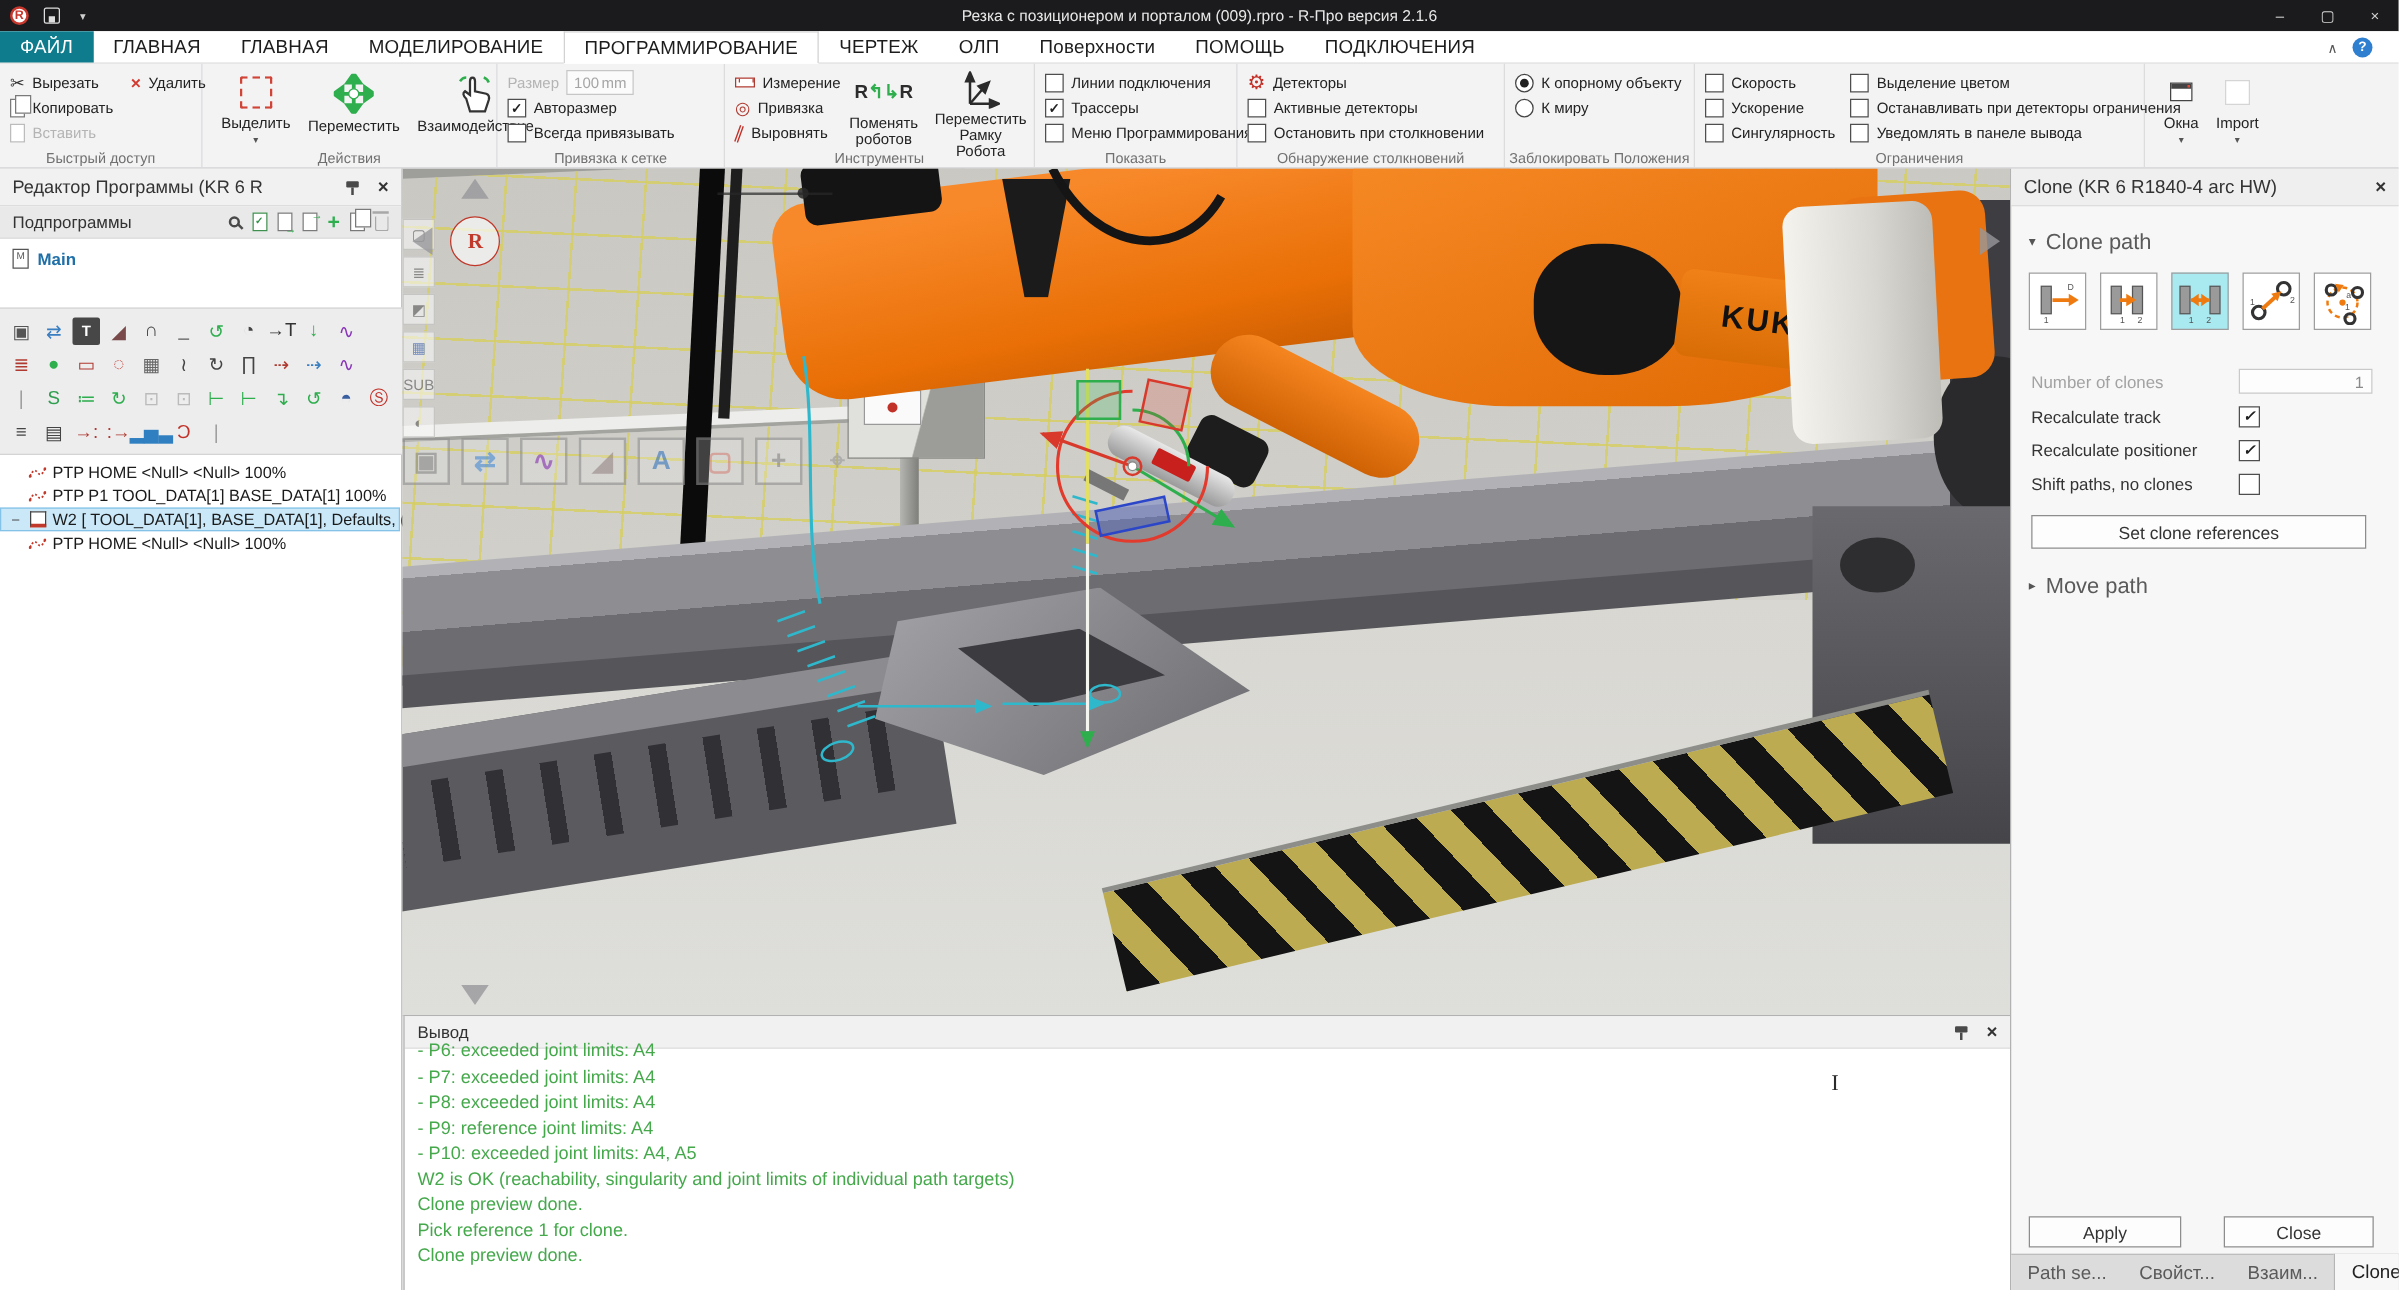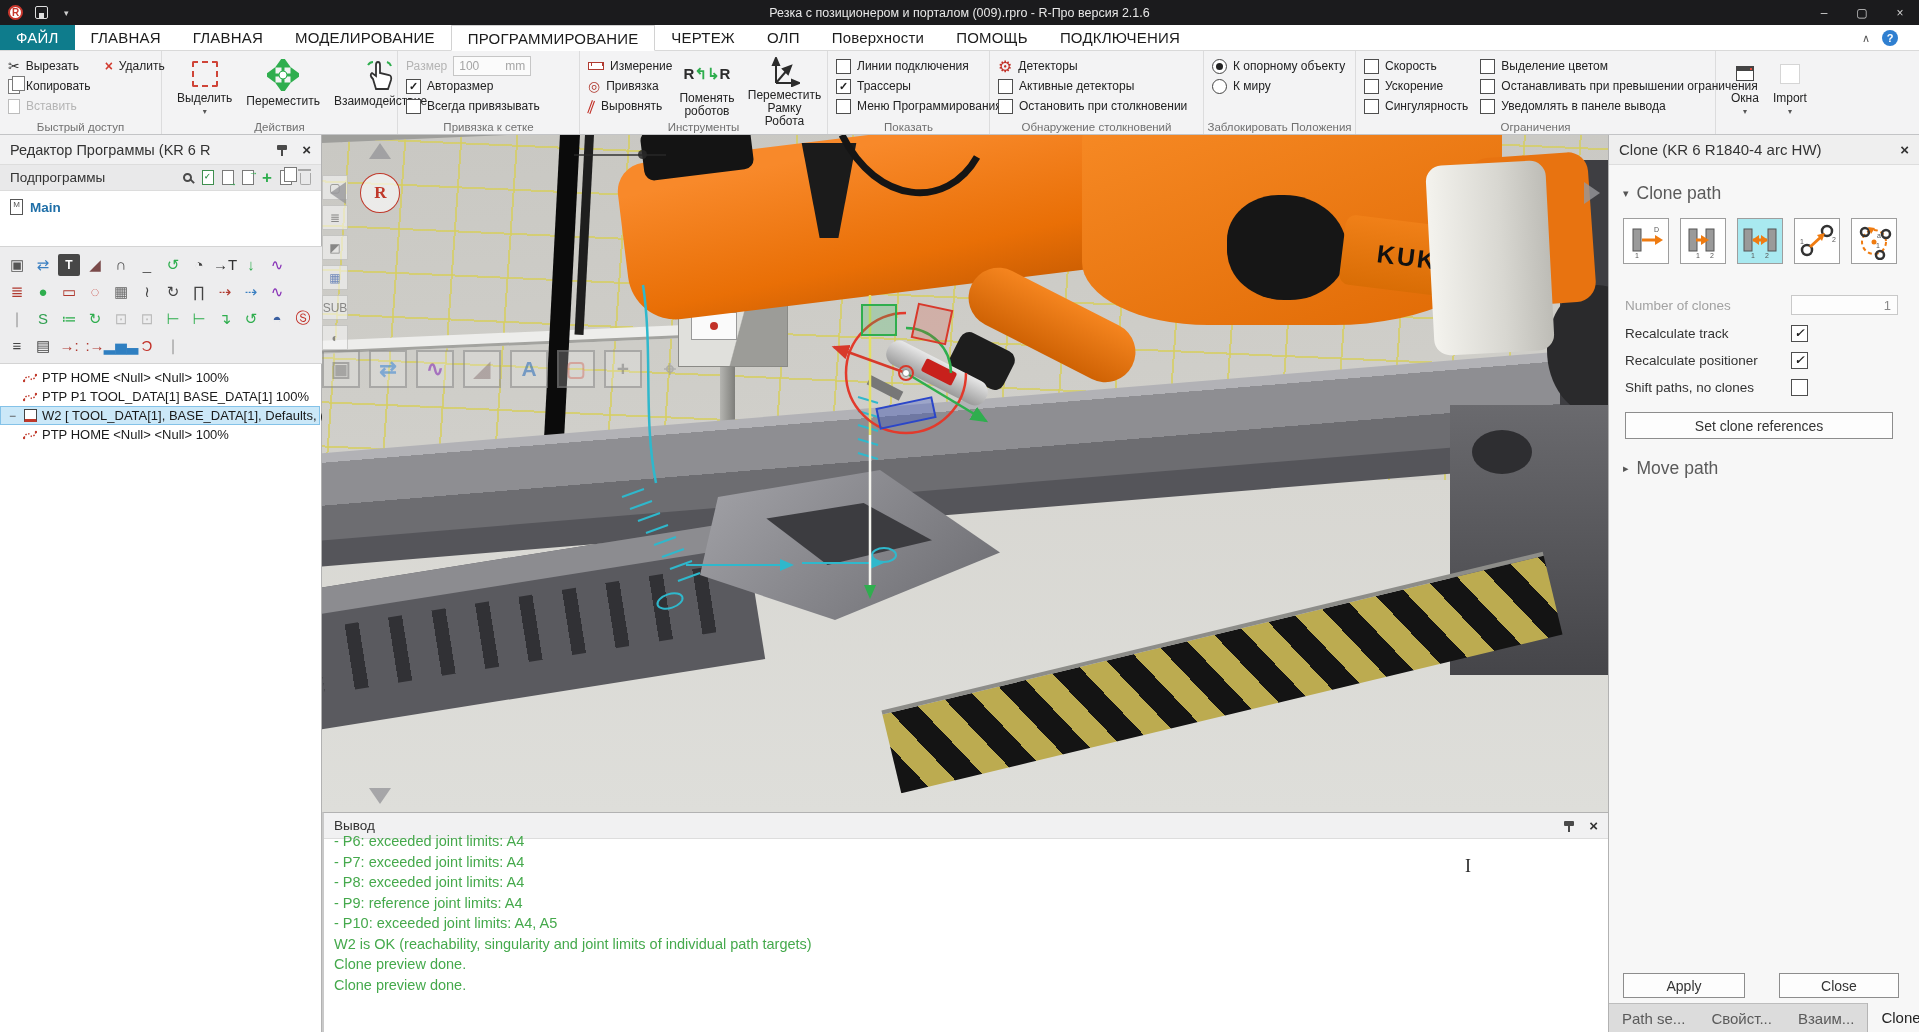--- a/index.html
+++ b/index.html
@@ -28,21 +28,21 @@
 .rg{position:relative;border-right:1px solid #dcdcdd;padding:5px 8px 15px;flex:none}
 .rlabel{position:absolute;bottom:1px;left:0;right:0;text-align:center;font-size:11.5px;color:#707070;white-space:nowrap}
 .rrow{display:flex;align-items:center;gap:6px;height:20px;font-size:12px;color:#232323;white-space:nowrap}
 .rrow.dis{color:#b4b4b4}
 .bigbtn{display:inline-flex;flex-direction:column;align-items:center;justify-content:flex-start;font-size:12px;color:#232323;padding:1px 7px;text-align:center;line-height:13px}
 .bigbtn .bicon{height:36px;display:flex;align-items:center;justify-content:center;margin-bottom:2px}
 .cb{width:15px;height:15px;border:1.5px solid #4e4e4e;background:#fff;display:inline-flex;align-items:center;justify-content:center;font-size:11px;font-weight:bold;color:#222;flex:none}
 .cb i{font-style:normal}
 .radio{width:15px;height:15px;border:1.5px solid #444;border-radius:50%;background:#fff;display:inline-flex;align-items:center;justify-content:center;flex:none}
 .radio.sel::after{content:"";width:7px;height:7px;border-radius:50%;background:#222}
-.sizebox{width:78px;height:20px;border:1px solid #c6c6c6;background:#fbfbfb;color:#a5a5a5;display:flex;align-items:center;padding:0 5px;font-size:12px}
+.sizebox{width:54px;height:20px;border:1px solid #c6c6c6;background:#fbfbfb;color:#a5a5a5;display:flex;align-items:center;padding:0 5px;font-size:12px}
 .sizebox .v{flex:1}
 .dash{width:26px;height:26px;border:2px dashed #cf4437;border-radius:2px}
 .ruler{width:16px;height:8px;border:1.5px solid #b03a30;position:relative;background:#fff}
 .ruler::after{content:"";position:absolute;left:2px;top:0;width:10px;height:3px;border-left:1.5px solid #b03a30;border-right:1.5px solid #b03a30}
 .winicon{width:18px;height:15px;border:1.5px solid #444;position:relative;background:#fff}
 .winicon::before{content:"";position:absolute;left:0;top:0;right:0;height:4px;background:#444}
 .winicon::after{content:"";position:absolute;right:1px;top:1px;width:2px;height:2px;background:#e04a3a}
 .blankicon{width:20px;height:20px;border:1px solid #d5d5d5;background:#fff}
 .swapRR{font-size:15px;font-weight:bold;color:#2c2c2c;line-height:14px;text-align:center}
 .swapRR .ga{color:#2fae4e;font-weight:bold}
@@ -362,21 +362,21 @@
           <span>Сингулярность</span>
         </div>
     </div>
     <div>
       <div class="rrow">
           <span class="cb"></span>
           <span>Выделение цветом</span>
         </div>
       <div class="rrow">
           <span class="cb"></span>
-          <span>Останавливать при превышении ограничения</span>
+          <span>Останавливать при детекторы ограничения</span>
         </div>
       <div class="rrow">
           <span class="cb"></span>
           <span>Уведомлять в панеле вывода</span>
         </div>
     </div>
     <div class="rlabel">Ограничения</div>
   </div>
 
   <div class="rg" style="border-right:none;display:flex">
@@ -677,20 +677,21 @@
   </div>
   <div class="loglines">
 
   <div class="logline">- P6: exceeded joint limits: A4</div>
       <div class="logline">- P7: exceeded joint limits: A4</div>
       <div class="logline">- P8: exceeded joint limits: A4</div>
       <div class="logline">- P9: reference joint limits: A4</div>
       <div class="logline">- P10: exceeded joint limits: A4, A5</div>
       <div class="logline">W2 is OK (reachability, singularity and joint limits of individual path targets)</div>
       <div class="logline">Clone preview done.</div>
+      <div class="logline">Pick reference 1 for clone.</div>
       <div class="logline">Clone preview done.</div>
     </div>
   <span class="ab" id="ibeam">I</span>
 </div>
 
 <div class="ab" id="rightpanel">
   <div class="phead">
     <span>Clone (KR 6 R1840-4 arc HW)</span>
       <span class="sp"></span>
     <span class="xbtn">×</span>

